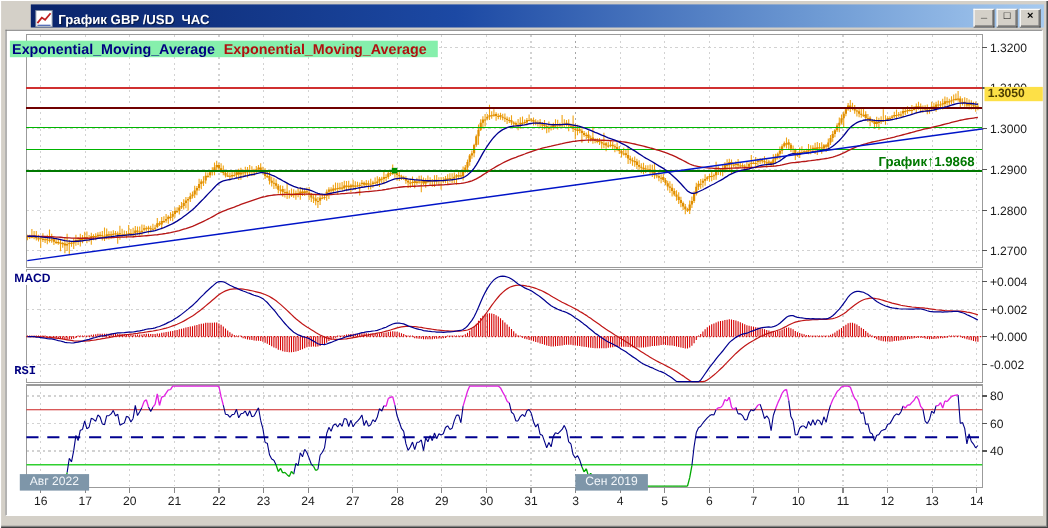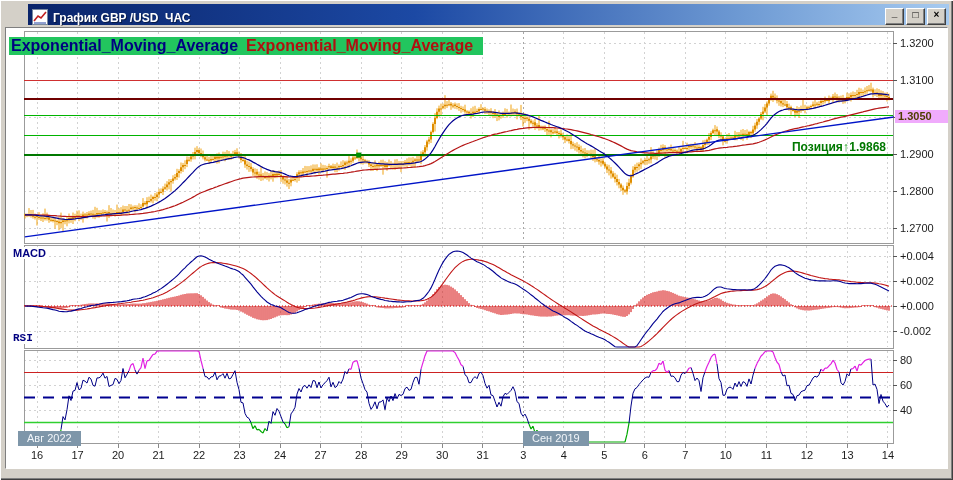--- a/index.html
+++ b/index.html
@@ -15,21 +15,21 @@
   .winbtn{width:17px;height:15px;margin-left:2px;background:#d4d0c8;color:#000;
        border:1px solid;border-color:#ffffff #404040 #404040 #ffffff;
        box-shadow:inset -1px -1px 0 #808080;font-size:10px;font-weight:bold;
        line-height:12px;text-align:center;cursor:default;flex:0 0 auto;}
   .winbtn.min{line-height:8px;}
   .chartbox{position:absolute;left:5px;top:27px;width:941px;height:440px;background:#ffffff;
        border-top:1px solid #7f7f7f;border-left:1px solid #7f7f7f;
        border-right:1px solid #ffffff;border-bottom:1px solid #ffffff;z-index:1;}
   #chart-layer{position:absolute;left:0;top:0;width:812px;height:480px;z-index:2;pointer-events:none;}
   #chart-layer svg text{font-family:"Liberation Sans",sans-serif;font-size:11px;fill:#1b1b1b;}
-  .legend{position:absolute;top:37px;left:9px;font-size:16px;font-weight:bold;z-index:3;background:#22c55e;padding:0 2px;}
+  .legend{position:absolute;top:37px;left:9px;font-size:13px;font-weight:bold;z-index:3;background:#86efac;padding:0 2px;}
   .legend span{margin-right:8px;}
   .pane-label{position:absolute;left:10px;font-size:11px;font-weight:bold;color:#000080;
        background:#ffffff;padding:0 3px;z-index:3;}
   .badge{position:absolute;top:431px;height:15px;background:#7e96a9;color:#f2f6fa;
        font-size:11px;line-height:15px;padding:0 9px;z-index:3;}
   .pos-label{position:absolute;right:67px;color:#007800;font-weight:bold;font-size:12px;z-index:3;white-space:pre;}
   .pos-label .arrow{color:#009000;font-size:13px;}
   .price-badge{position:absolute;left:895px;width:50px;height:13px;background:#ffb31e;color:#4d3d00;
        font-size:11px;font-weight:bold;line-height:13px;padding-left:3px;z-index:3;}
 </style>
@@ -239,14 +239,14 @@
       </g>
     </svg></div>
 
 <div class="legend">
   <span style="color: rgb(0, 0, 128);">Exponential_Moving_Average</span><span style="color: rgb(176, 16, 16);">Exponential_Moving_Average</span>
 </div>
 <div class="pane-label" style="top: 247px;">MACD</div>
 <div class="pane-label" style="top: 332px; font-family: Liberation Mono, monospace;">RSI</div>
 <div class="badge" style="left: 18px; background: rgb(126, 150, 169);">Авг 2022</div>
 <div class="badge" style="left: 523px; background: rgb(126, 150, 169);">Сен 2019</div>
-<div class="pos-label" style="top: 139px; color: rgb(0, 120, 0);"><span>Позиция</span><span class="arrow">↑</span><span>1.9868</span></div>
-<div class="price-badge" style="top: 110px; background: #f0abfc; color: rgb(77, 61, 0);">1.3050</div>
+<div class="pos-label" style="top: 139px; color: rgb(0, 120, 0);"><span>График</span><span class="arrow">↑</span><span>1.9868</span></div>
+<div class="price-badge" style="top: 79px; background: #fde047; color: rgb(77, 61, 0);">1.3050</div>
 
 </body></html>

